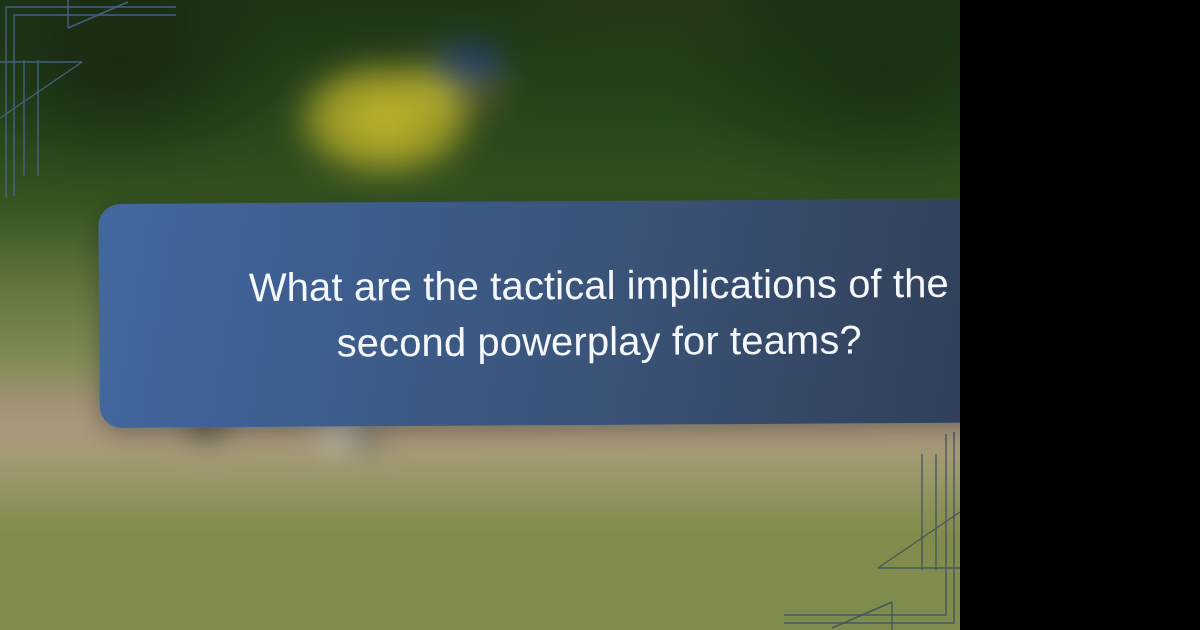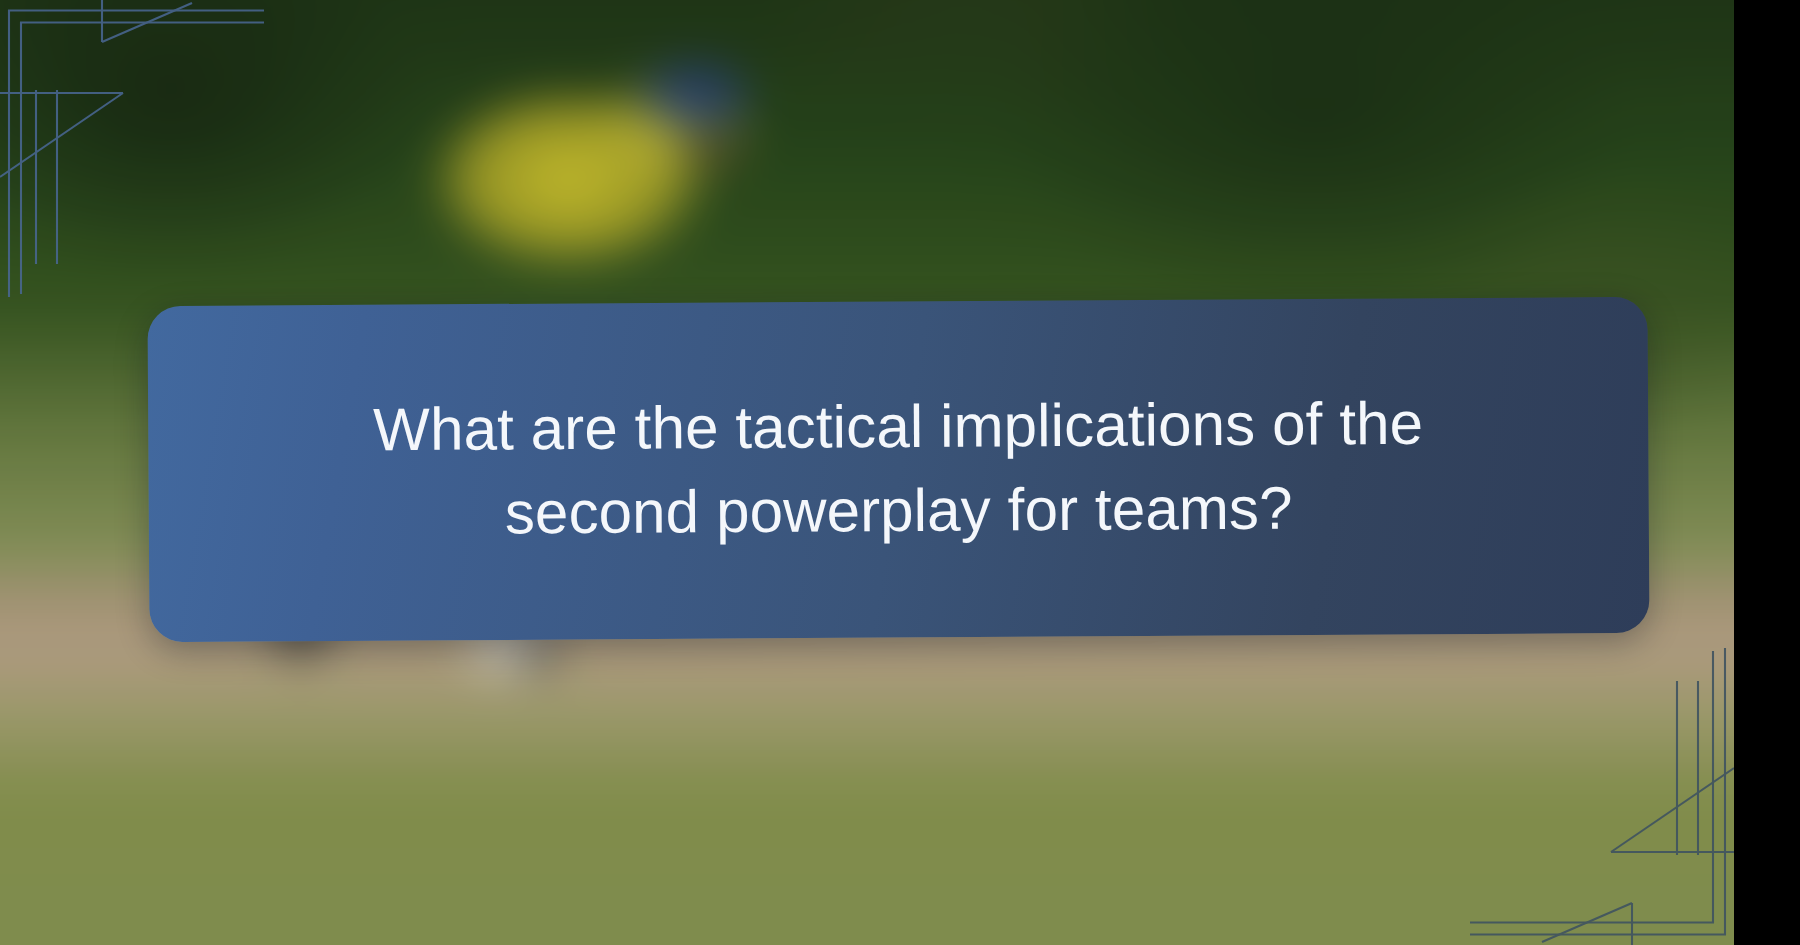--- a/index.html
+++ b/index.html
@@ -2,21 +2,21 @@
 <html><head>
 <meta charset="utf-8">
 <style>
   html, body {
     margin: 0;
     padding: 0;
     background: #000;
   }
   #stage {
     position: relative;
-    width: 1156px;
+    width: 960px;
     height: 630px;
     overflow: hidden;
     font-family: "Liberation Sans", "DejaVu Sans", sans-serif;
   }
 
   
   .bg-photo {
     position: absolute;
     inset: -40px;
     

